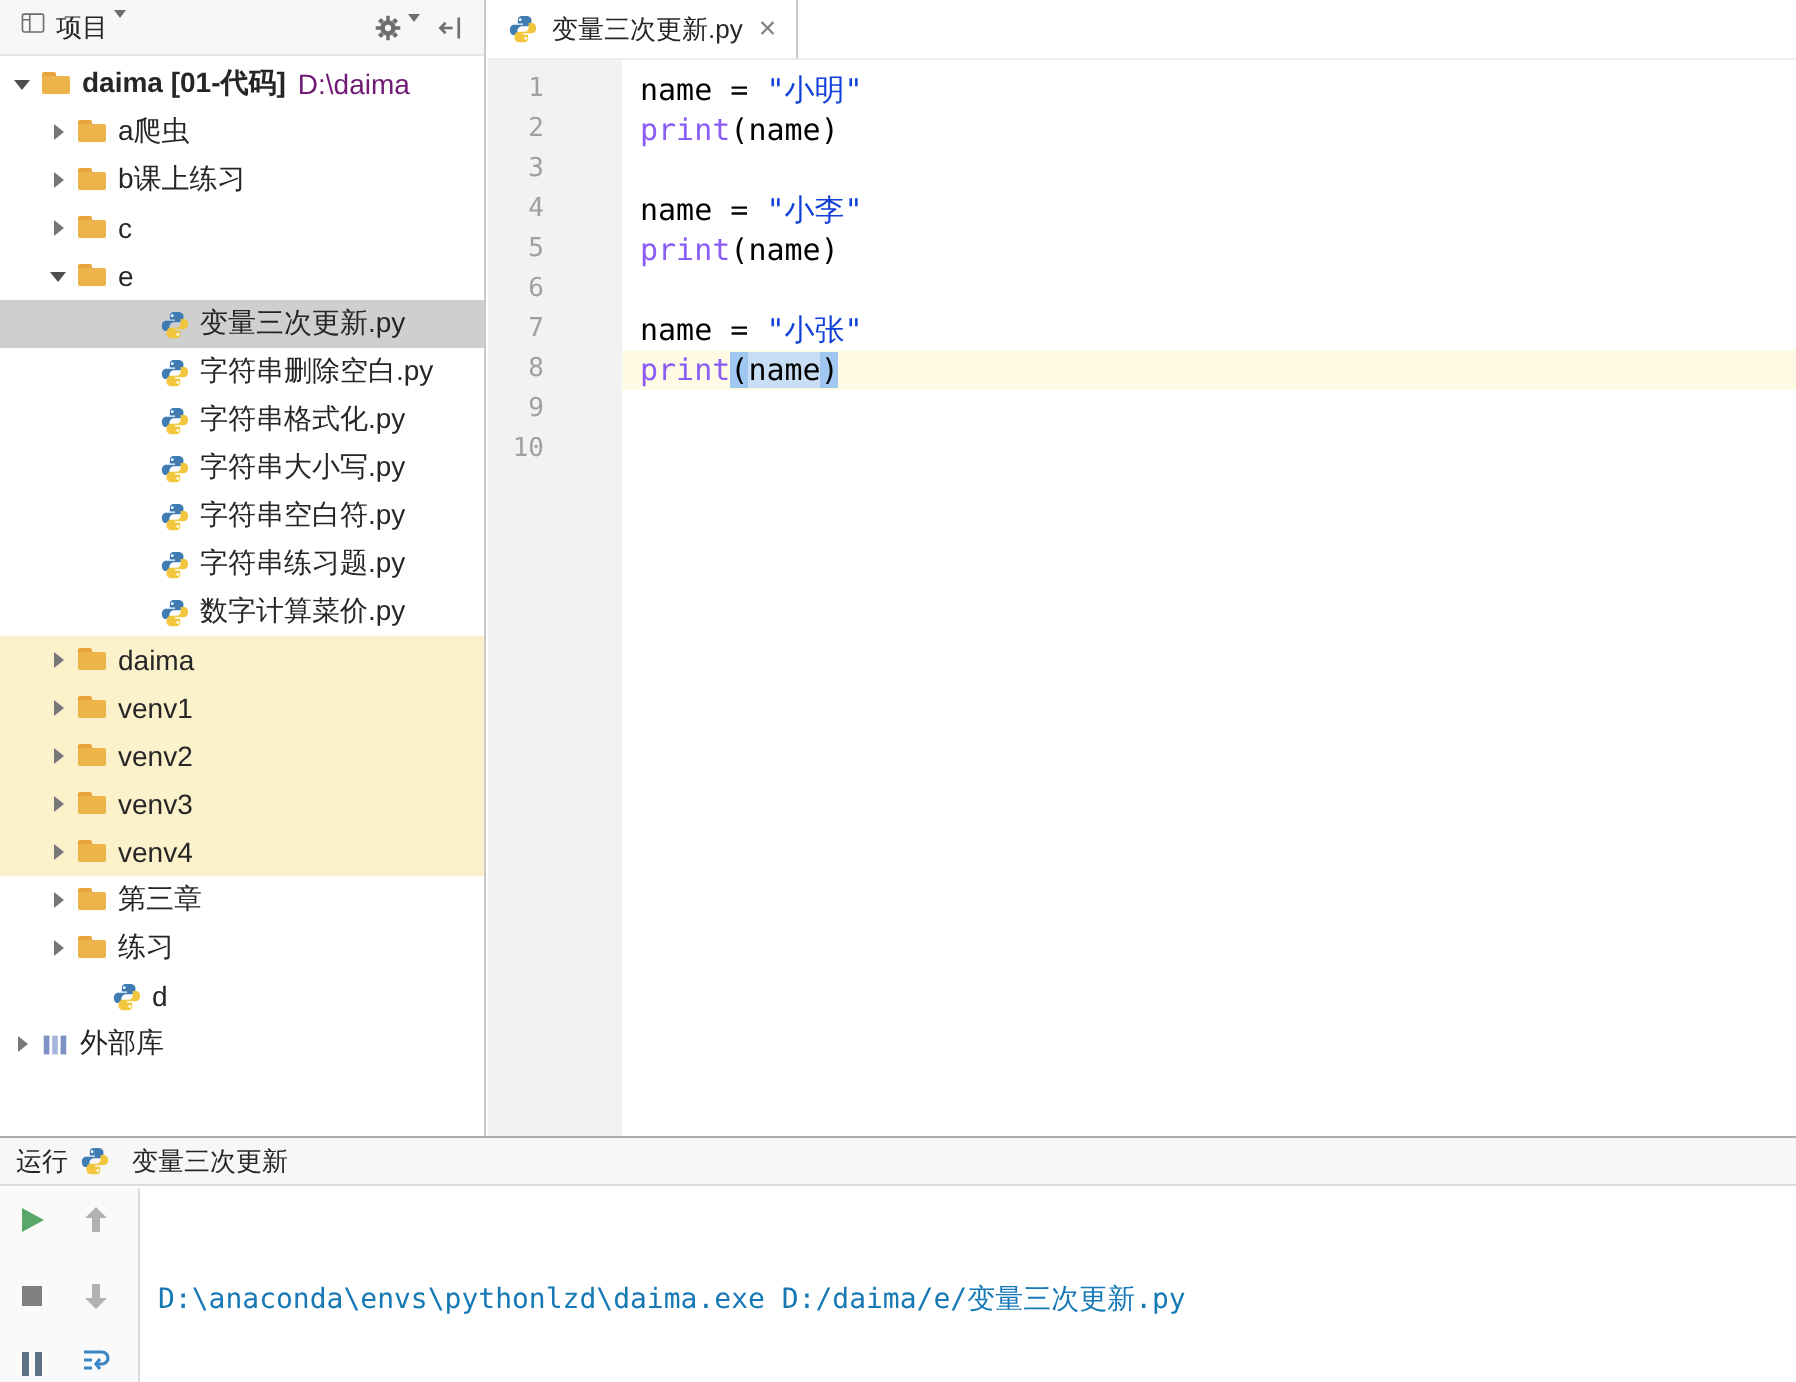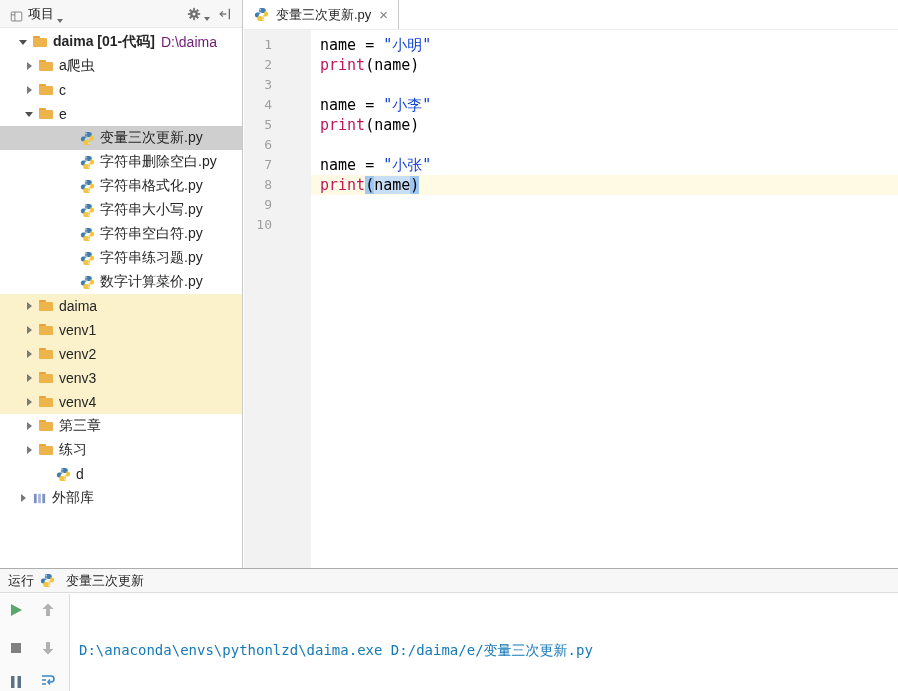--- a/index.html
+++ b/index.html
@@ -7,27 +7,27 @@
     font-family:"Liberation Sans",sans-serif;color:#262626}
 
   
   .project-panel{position:absolute;left:0;top:0;width:243px;height:568px;
     background:#fff;border-right:1px solid #C8C8C8}
   .project-toolbar{height:28px;display:flex;align-items:center;gap:4px;
     padding:0 8px;background:#F7F7F7;border-bottom:1px solid #E6E6E6;font-size:13px}
   .spacer{flex:1}
   .caret{width:0;height:0;border-left:3.5px solid transparent;border-right:3.5px solid transparent;
     border-top:4px solid #6E6E6E;display:inline-block;margin-left:3px}
-  .tbtn{display:flex;align-items:flex-end;padding:2px;cursor:pointer}
+  .tbtn{display:flex;align-items:flex-start;padding:2px;cursor:pointer}
 
   .tree{position:absolute;top:30px;left:0;right:0;font-size:14px}
   .row{height:24px;display:flex;align-items:center;white-space:nowrap;cursor:pointer}
   .row.selected{background:#CFCFCF}
   .row.unversioned{background:#FBF2CC}
-  .lvl0{padding-left:16px}
+  .lvl0{padding-left:4px}
   .lvl1{padding-left:22px}
   .lvl1f{padding-left:40px}
   .lvl2{padding-left:64px}
   .chev{width:16px;height:16px;position:relative;flex:none}
   .chev.c::before{content:"";position:absolute;left:5px;top:4px;
     border-left:5px solid #787878;border-top:4px solid transparent;border-bottom:4px solid transparent}
   .chev.e::before{content:"";position:absolute;left:3px;top:6px;
     border-top:5px solid #4F4F4F;border-left:4px solid transparent;border-right:4px solid transparent}
   .ico{width:16px;height:16px;position:relative;flex:none;margin-right:5px}
   .folder::before{content:"";position:absolute;left:1px;top:2px;width:7px;height:4px;
@@ -47,21 +47,21 @@
   .tab .pysvg{margin-right:3px}
   .tab .close{color:#7F7F7F;font-size:15px;margin-left:4px;cursor:pointer;line-height:1}
 
   .editor{position:absolute;left:244px;top:30px;width:654px;height:538px;background:#fff;
     font-family:"DejaVu Sans Mono","Liberation Mono",monospace;font-size:15px}
   .gutter{position:absolute;left:0;top:0;width:67px;height:100%;background:#F2F2F2;padding-top:5px}
   .gn{height:20px;line-height:20px;width:26px;text-align:right;color:#A0A0A0;font-size:13px;margin-left:2px}
   .code{position:absolute;left:67px;top:0;right:0;height:100%;padding-top:5px}
   .cl{height:20px;line-height:20px;padding-left:9px;white-space:pre;color:#000}
   .caret-line{background:#FFFAE3}
-  .kw{color:#be185d}
+  .kw{color:#8b5cf6}
   .str{color:#1141D6}
   .bm{background:#9FC7F0}
   .idhl{background:#C8DEF5}
 
   
   .bottom{position:absolute;left:0;top:568px;width:898px;height:123px;background:#fff;
     border-top:1px solid #ACACAC}
   .run-header{height:24px;display:flex;align-items:center;gap:6px;padding:0 8px;
     background:#F7F7F7;border-bottom:1px solid #DCDCDC;font-size:13px}
   .run-body{position:absolute;left:0;top:25px;right:0;bottom:0}
@@ -123,20 +123,25 @@
     </div>
 
     <div class="row lvl1">
       <span class="chev c"></span>
       <span class="ico folder"></span>
       <span>a爬虫</span>
     </div>
     <div class="row lvl1">
       <span class="chev c"></span>
       <span class="ico folder"></span>
+      <span>b课上练习</span>
+    </div>
+    <div class="row lvl1">
+      <span class="chev c"></span>
+      <span class="ico folder"></span>
       <span>c</span>
     </div>
     <div class="row lvl1">
       <span class="chev e"></span>
       <span class="ico folder"></span>
       <span>e</span>
     </div>
 
     <div class="row lvl2 selected">
       <span class="chev"></span>

